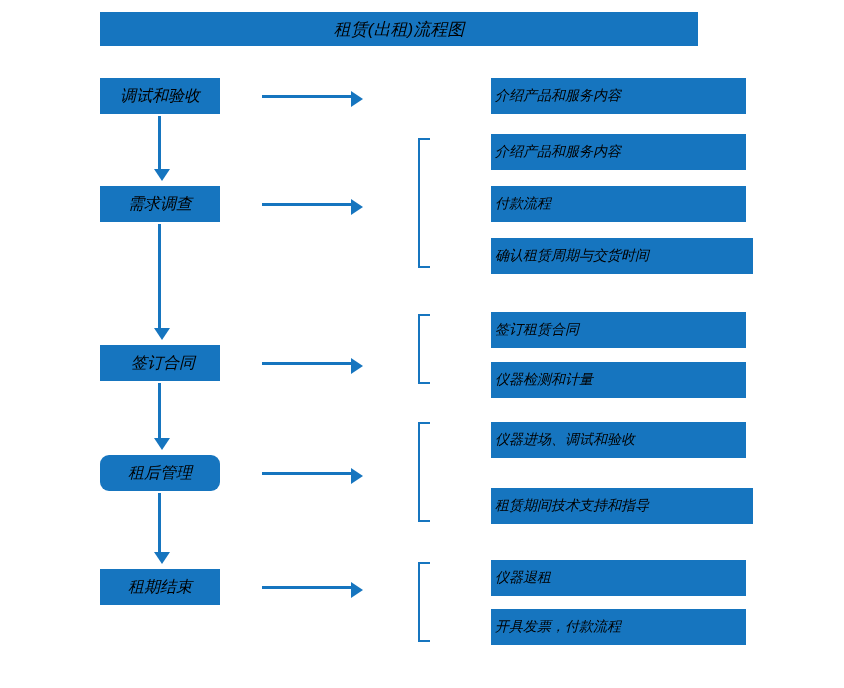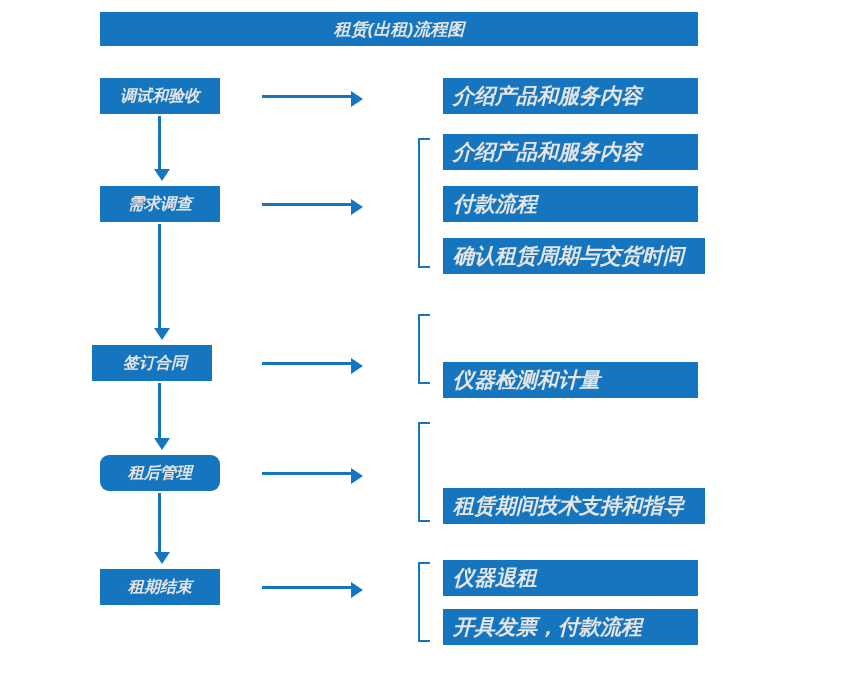--- a/index.html
+++ b/index.html
@@ -16,22 +16,22 @@
   }
   #canvas {
     position: absolute;
     left: 0; top: 0;
     width: 844px;
     height: 688px;
   }
   .box {
     position: absolute;
     background: #1675bf;
-    color: #e5e5e5;
-    font-weight: bold;
+    color: #000000;
+    font-weight: normal;
     font-style: italic;
     display: flex;
     align-items: center;
     box-sizing: border-box;
     white-space: nowrap;
   }
   .title-box {
     left: 100px;
     top: 12px;
     width: 598px;
@@ -40,23 +40,24 @@
     font-size: 17px;
   }
   .stage-box {
     width: 120px;
     height: 36px;
     justify-content: center;
     font-size: 16px;
   }
   .detail-box {
     height: 36px;
-    padding-left: 10px;
+    padding-left: 4px;
     justify-content: flex-start;
-    font-size: 21px;
+    font-size: 14px;
+    margin-left: 48px;
   }
   .v-arrow {
     position: absolute;
     width: 0;
     border-left: 3px solid #1675bf;
   }
   .v-arrow::after {
     content: "";
     position: absolute;
     left: -7px;
@@ -94,21 +95,21 @@
 </style>
 </head>
 <body>
 
 <div id="canvas">
 
   <div class="box title-box">租赁(出租)流程图</div>
 
   <div class="box stage-box" style="left:100px; top:78px;">调试和验收</div>
   <div class="box stage-box" style="left:100px; top:186px;">需求调查</div>
-  <div class="box stage-box" style="left:92px; top:345px;padding-left:6px;">签订合同</div>
+  <div class="box stage-box" style="left:100px; top:345px;padding-left:6px;">签订合同</div>
   <div class="box stage-box" style="left:100px; top:455px;border-radius:9px;">租后管理</div>
   <div class="box stage-box" style="left:100px; top:569px;">租期结束</div>
 
   <div class="v-arrow" style="left:158px; top:116px; height:54px;"></div>
   <div class="v-arrow" style="left:158px; top:224px; height:105px;"></div>
   <div class="v-arrow" style="left:158px; top:383px; height:56px;"></div>
   <div class="v-arrow" style="left:158px; top:493px; height:60px;"></div>
 
   <div class="h-arrow" style="left:262px; top:95px; width:90px;"></div>
   <div class="h-arrow" style="left:262px; top:203px; width:90px;"></div>
@@ -120,20 +121,22 @@
   <div class="bracket" style="left:418px; top:314px; height:70px;"></div>
   <div class="bracket" style="left:418px; top:422px; height:100px;"></div>
   <div class="bracket" style="left:418px; top:562px; height:80px;"></div>
 
   <div class="box detail-box" style="left:443px; top:78px; width:255px;">介绍产品和服务内容</div>
 
   <div class="box detail-box" style="left:443px; top:134px; width:255px;">介绍产品和服务内容</div>
   <div class="box detail-box" style="left:443px; top:186px; width:255px;">付款流程</div>
   <div class="box detail-box" style="left:443px; top:238px; width:262px;">确认租赁周期与交货时间</div>
 
+  <div class="box detail-box" style="left:443px; top:312px; width:255px;">签订租赁合同</div>
   <div class="box detail-box" style="left:443px; top:362px; width:255px;">仪器检测和计量</div>
 
+  <div class="box detail-box" style="left:443px; top:422px; width:255px;">仪器进场、调试和验收</div>
   <div class="box detail-box" style="left:443px; top:488px; width:262px;">租赁期间技术支持和指导</div>
 
   <div class="box detail-box" style="left:443px; top:560px; width:255px;">仪器退租</div>
   <div class="box detail-box" style="left:443px; top:609px; width:255px;">开具发票，付款流程</div>
 
 </div>
 
 </body></html>

